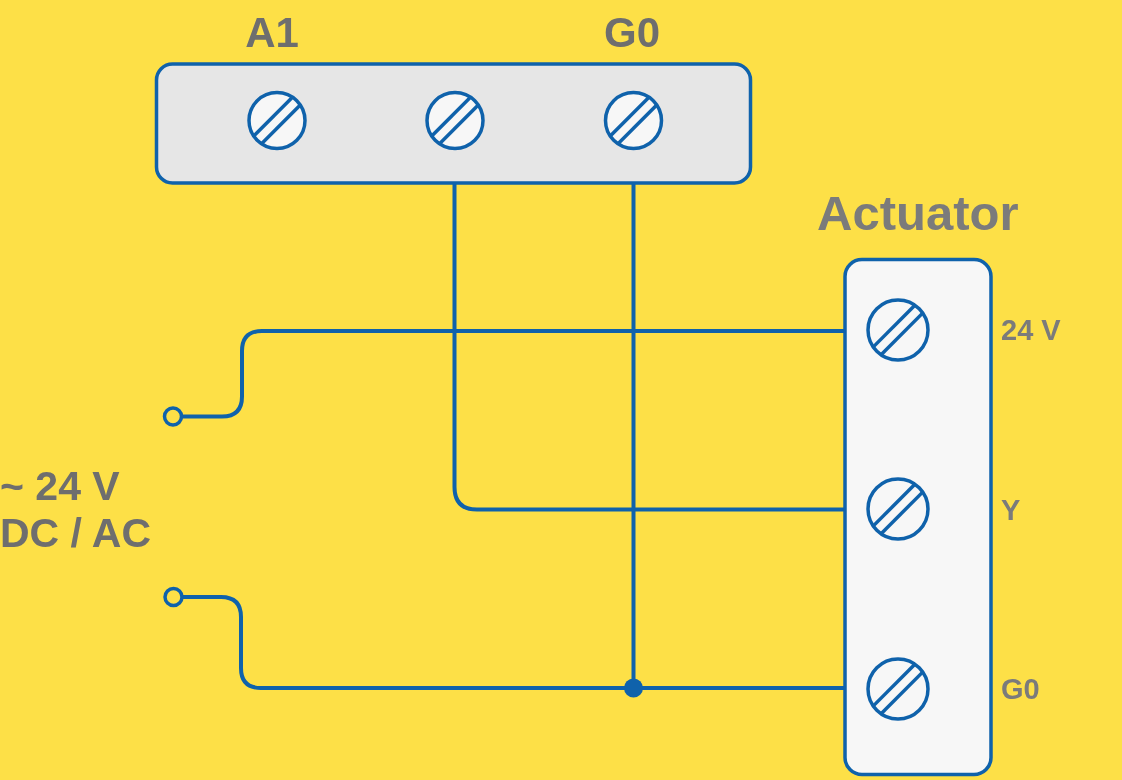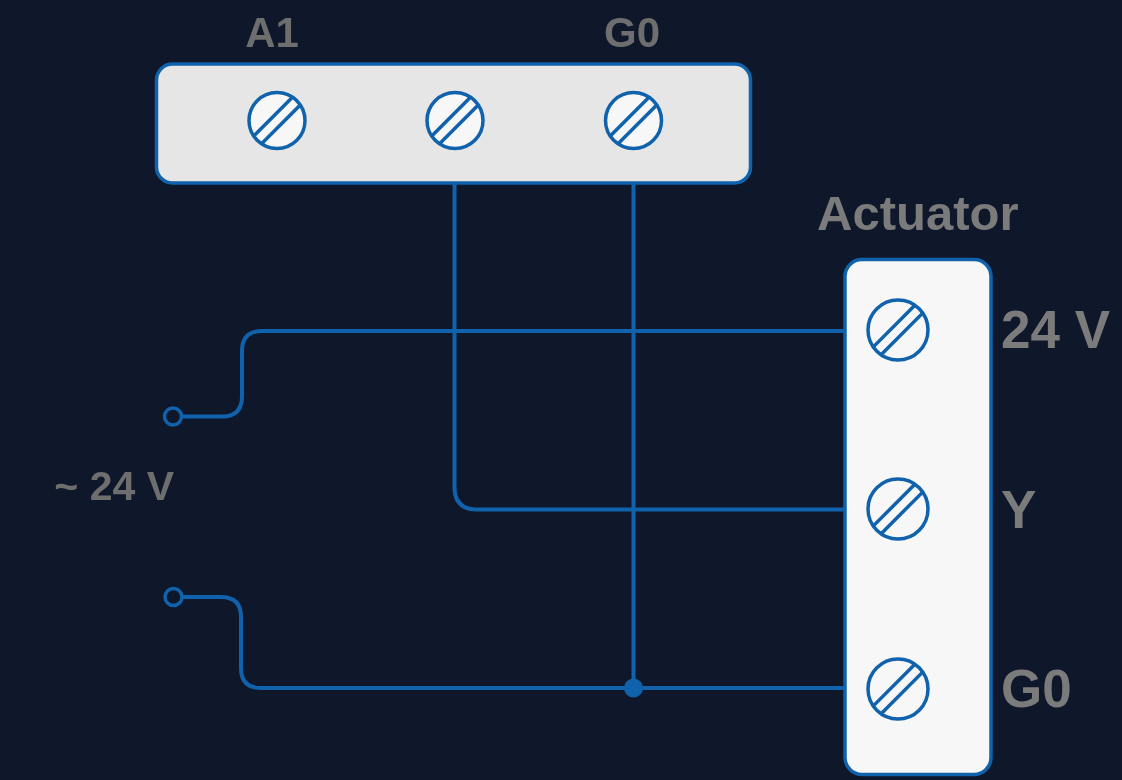--- a/index.html
+++ b/index.html
@@ -8,21 +8,21 @@
     background: #000000;
     width: 1122px;
     height: 780px;
     overflow: hidden;
     font-family: "Liberation Sans", sans-serif;
   }
   .stage {
     position: relative;
     width: 1122px;
     height: 780px;
-    background: #0f172a;
+    background: #fde047;
   }
   svg.canvas {
     position: absolute;
     left: 0;
     top: 0;
   }
   
   .wire {
     fill: none;
     stroke: #0f62ab;
@@ -56,36 +56,36 @@
   .lbl {
     position: absolute;
     font-weight: 700;
     color: #6e6e6e;
     font-size: 42px;
     line-height: 46px;
     white-space: nowrap;
   }
   .lbl--center { text-align: center; }
   .lbl--light  { color: #7b7b7b; }
-  .lbl--right-side { font-size: 53px; }
+  .lbl--right-side { font-size: 29px; }
   .top-label { top: 10px; width: 120px; }
   #lbl-a1 { left: 212px; }
   #lbl-a2 { left: 392px; }
   #lbl-g0-top { left: 572px; }
   #actuator-title {
     left: 817px; top: 190px; width: 200px;
     font-size: 49px;
   }
   #lbl-24v   { left: 1001px; top: 307px; }
   #lbl-y     { left: 1001px; top: 487px; }
   #lbl-g0-rt { left: 1001px; top: 666px; }
   .supply-text {
     position: absolute;
     left: 0; top: 463px; width: 174px;
-    text-align: right;
+    text-align: left;
     font-weight: 700;
     color: #6e6e6e;
     font-size: 41px;
     line-height: 47px;
     white-space: nowrap;
   }
 </style>
 </head>
 <body>
 
@@ -144,15 +144,16 @@
   <div id="lbl-g0-top" class="lbl lbl--center top-label">G0</div>
 
   <div id="actuator-title" class="lbl lbl--center lbl--light">Actuator</div>
 
   <div id="lbl-24v" class="lbl lbl--light lbl--right-side">24 V</div>
   <div id="lbl-y" class="lbl lbl--light lbl--right-side">Y</div>
   <div id="lbl-g0-rt" class="lbl lbl--light lbl--right-side">G0</div>
 
   <div class="supply-text">
     <div>~ 24 V</div>
+    <div>DC / AC</div>
   </div>
 
 </div>
 
 </body></html>

